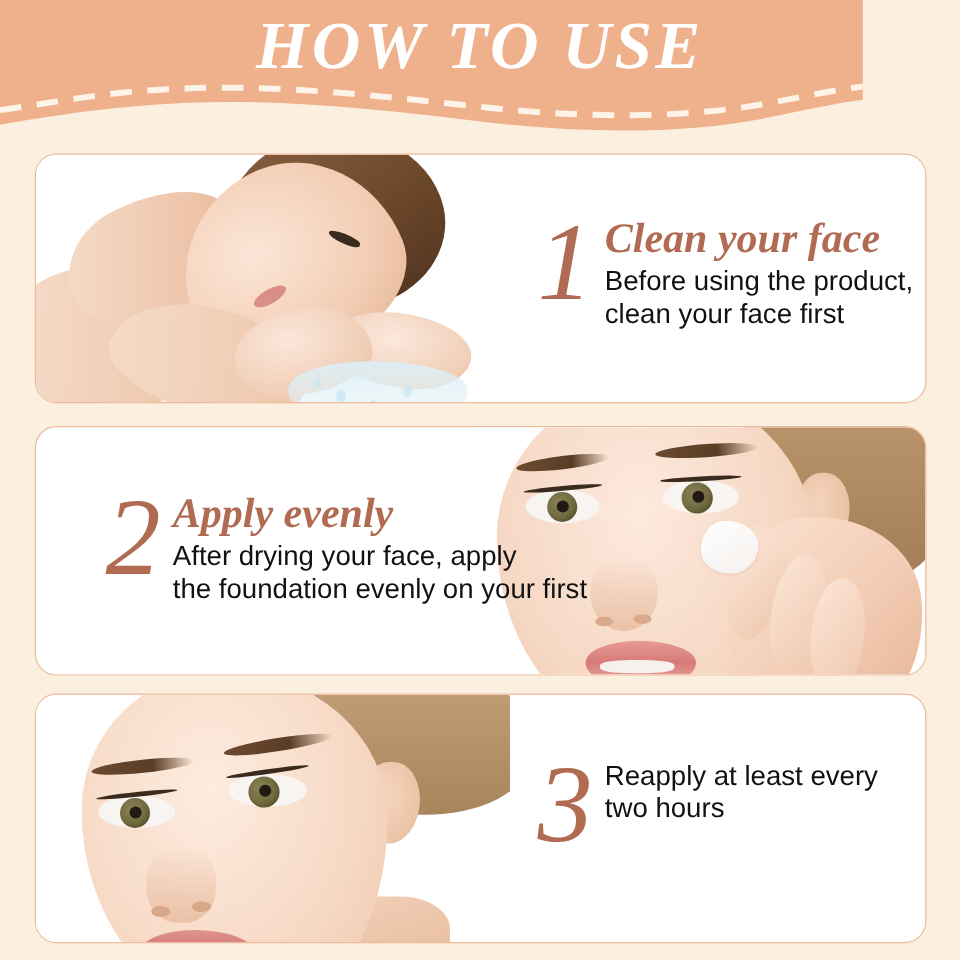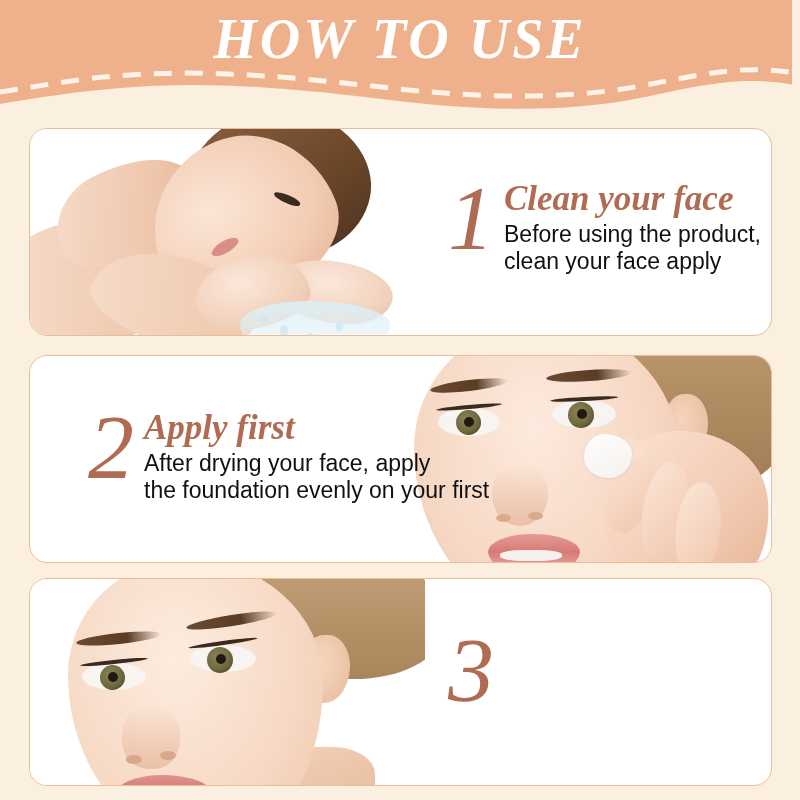--- a/index.html
+++ b/index.html
@@ -13,21 +13,21 @@
   body {
     background: #fbefe0;
     font-family: "Liberation Sans", sans-serif;
     position: relative;
   }
 
   
   #header {
     position: absolute;
     left: 0; top: 0;
-    width: 792px;
+    width: 719px;
     height: 118px;
     overflow: hidden;
   }
   #header-wave {
     position: absolute;
     left: 0; top: 0;
     width: 800px;
     height: 118px;
     display: block;
   }
@@ -352,21 +352,21 @@
       <div class="droplet" style="left:306px;top:192px;width:7px;height:10px;"></div>
       <div class="droplet" style="left:232px;top:186px;width:5px;height:8px;"></div>
     </div>
   </div>
 
   <div class="card-text" id="text-1">
     <div class="step-number">1</div>
     <div class="step-body">
       <div class="step-heading">Clean your face</div>
       <div class="step-desc">Before using the product,
-clean your face apply</div>
+clean your face first</div>
     </div>
   </div>
 </div>
 
 <div class="card" id="card-2">
 
   <div class="card-photo" id="photo-2">
     <div class="photo-inner">
       <div class="blob" id="p2-hair"></div>
       <div class="blob" id="p2-ear"></div>
@@ -391,21 +391,21 @@
       <div class="finger" id="p2-f2"></div>
       <div class="finger" id="p2-f3"></div>
       <div id="p2-nail"></div>
       <div class="blob" id="p2-cream"></div>
     </div>
   </div>
 
   <div class="card-text" id="text-2">
     <div class="step-number">2</div>
     <div class="step-body">
-      <div class="step-heading">Apply first</div>
+      <div class="step-heading">Apply evenly</div>
       <div class="step-desc">After drying your face, apply
 the foundation evenly on your first</div>
     </div>
   </div>
 </div>
 
 <div class="card" id="card-3">
 
   <div class="card-photo" id="photo-3">
     <div class="photo-inner">
@@ -428,15 +428,17 @@
       <div id="p3-nostril-l"></div>
       <div id="p3-nostril-r"></div>
       <div class="blob" id="p3-lips"></div>
 
     </div>
   </div>
 
   <div class="card-text" id="text-3">
     <div class="step-number">3</div>
     <div class="step-body">
+      <div class="step-desc">Reapply at least every
+two hours</div>
     </div>
   </div>
 </div>
 
 </body></html>

